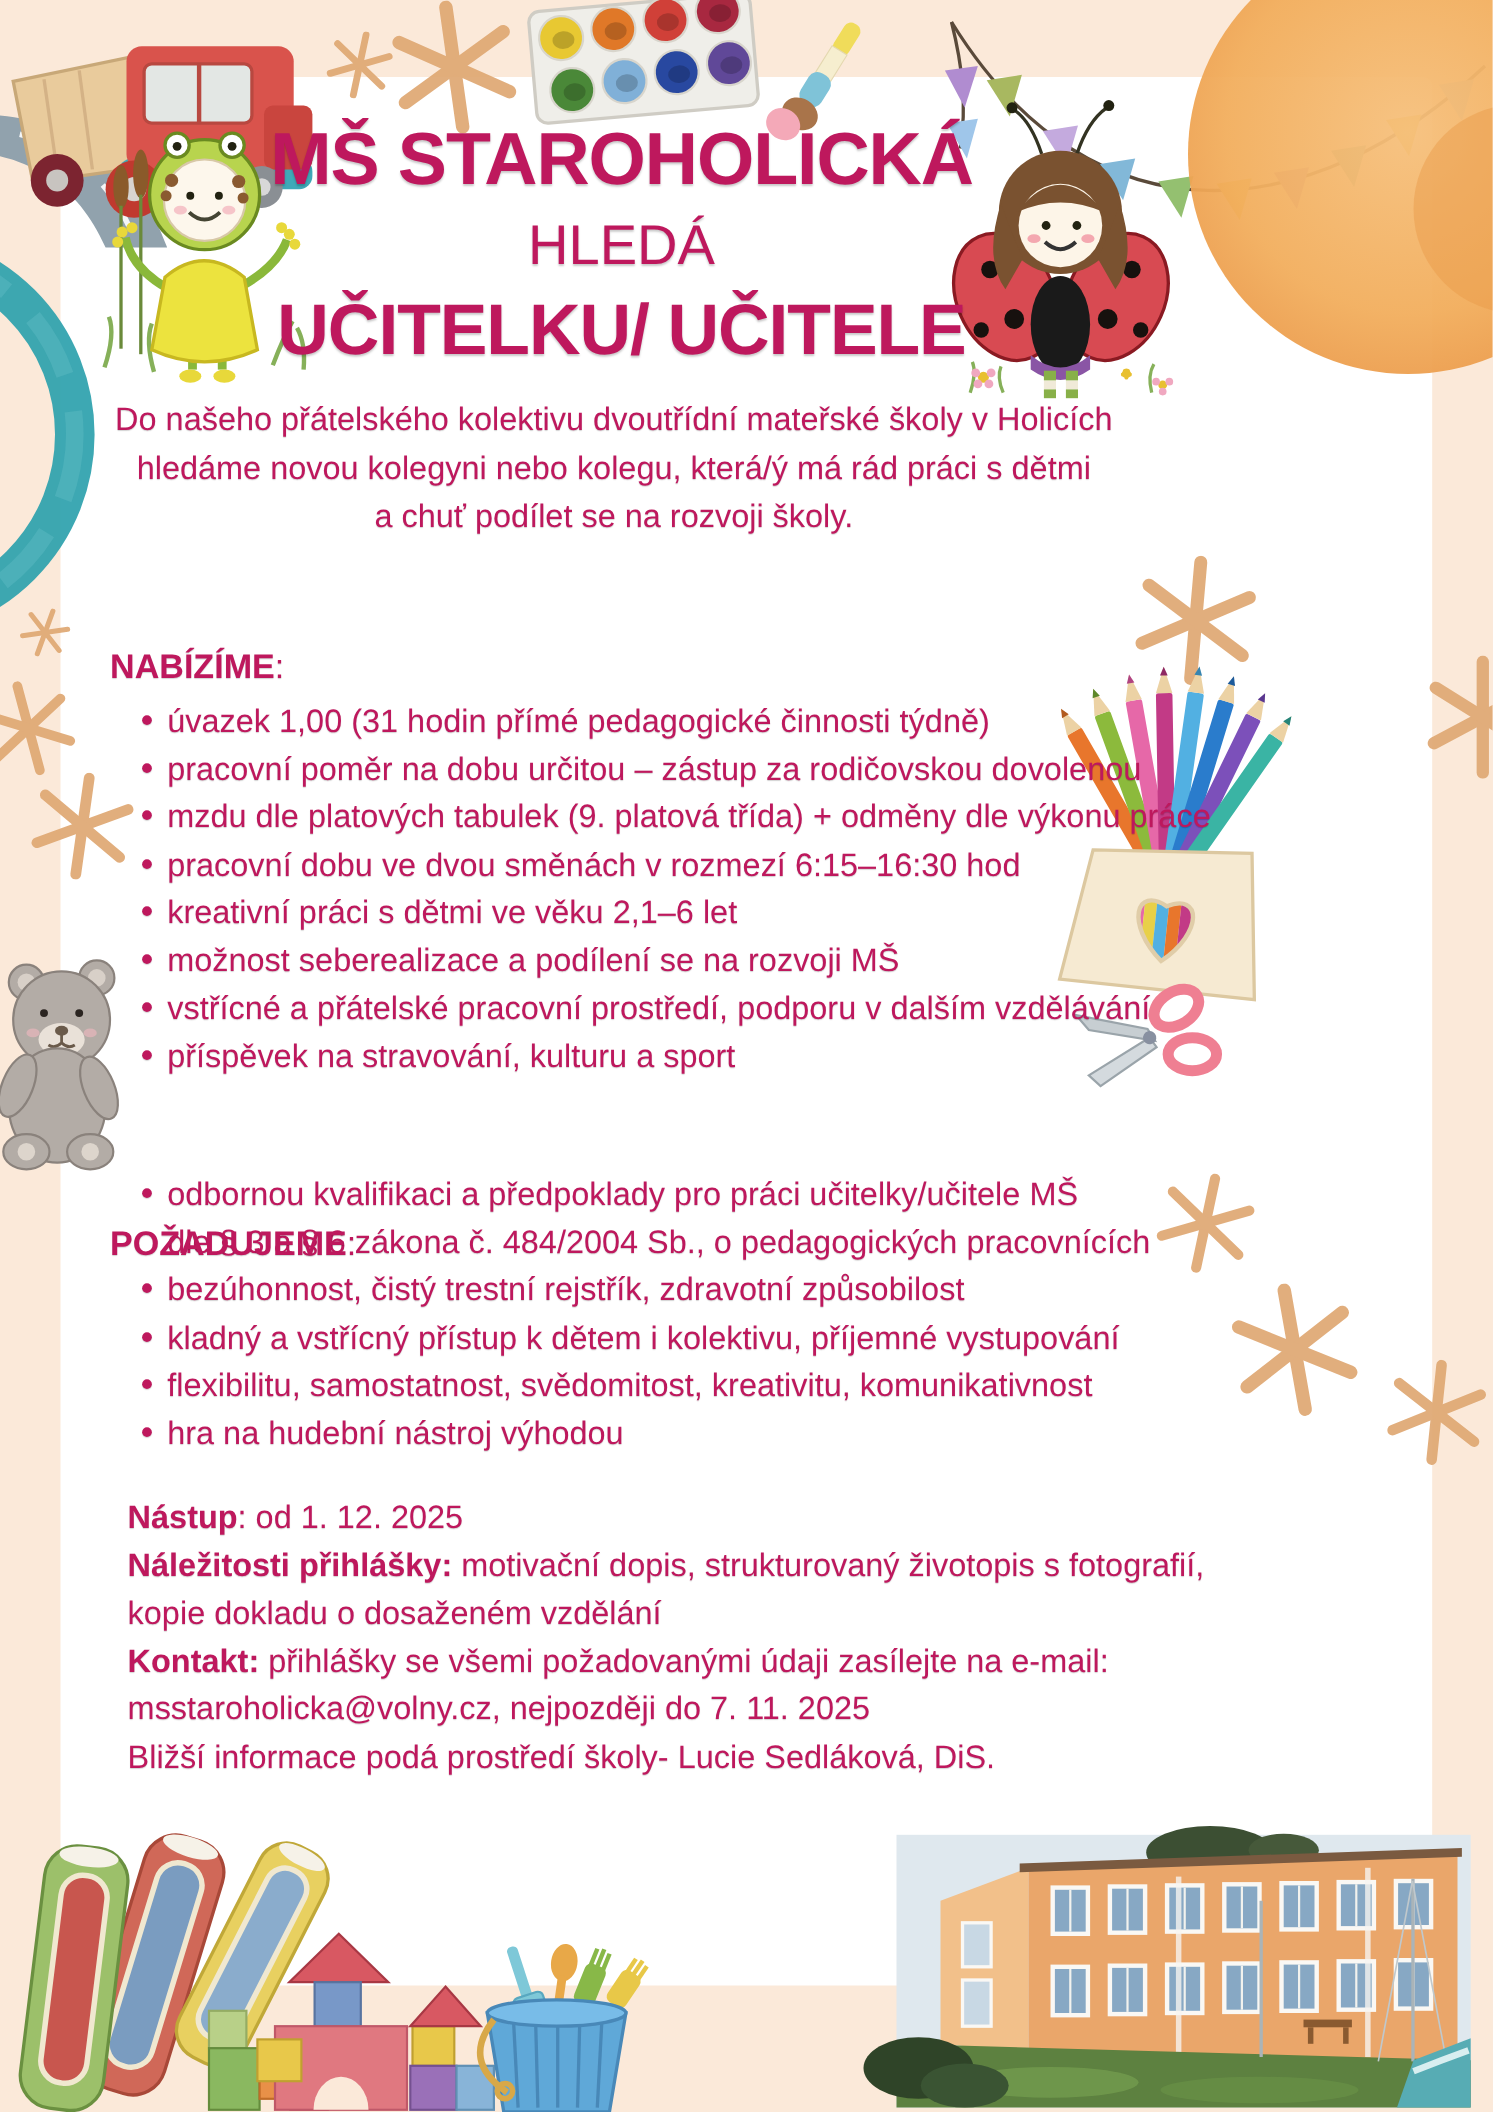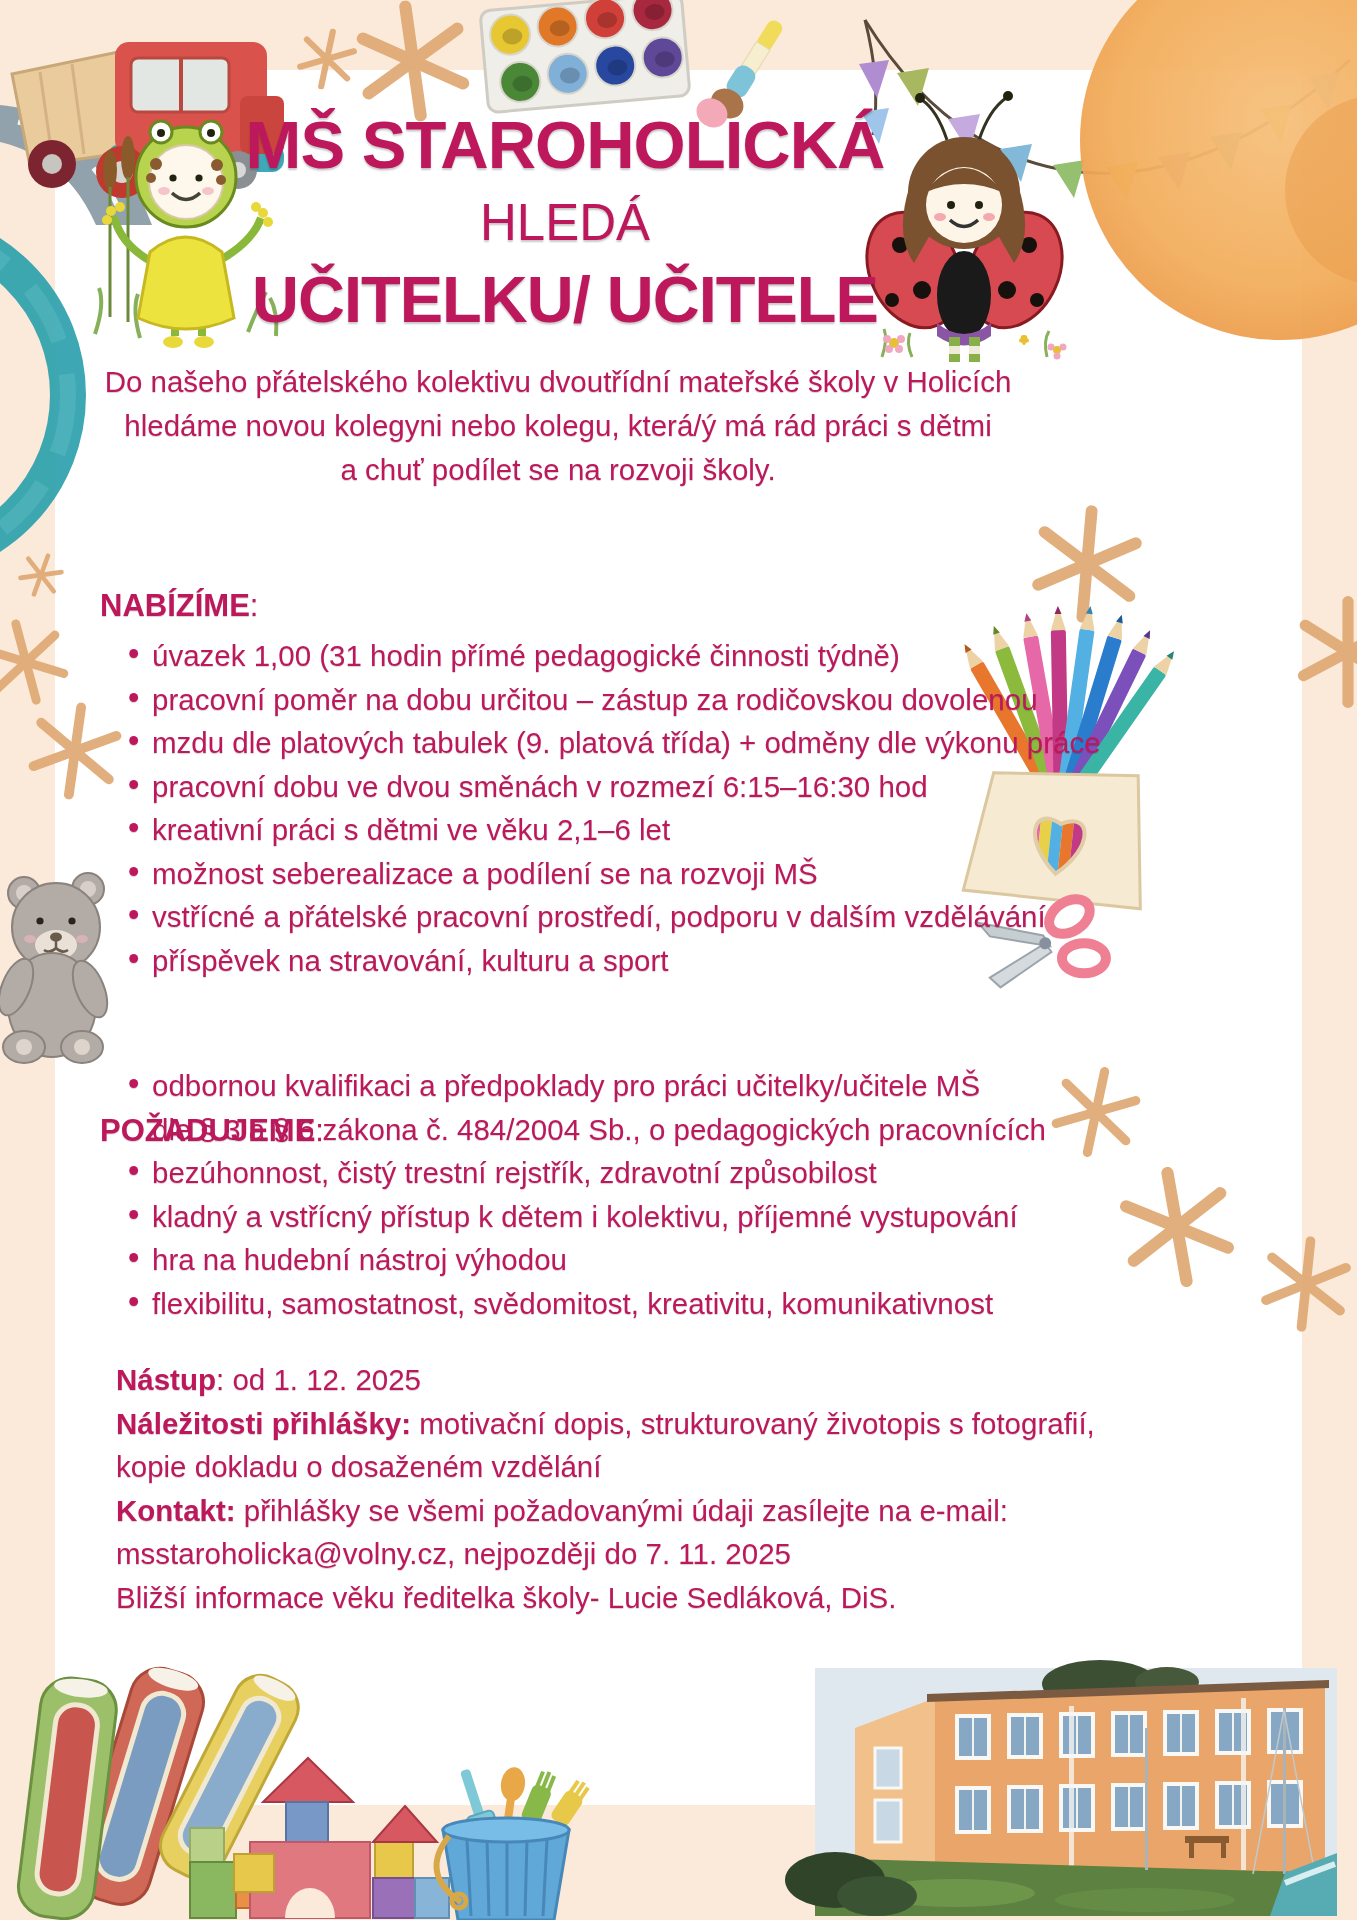--- a/index.html
+++ b/index.html
@@ -553,27 +553,27 @@
     </ul>
 
   <div class="txt sec-head req-head">
     <span>POŽADUJEME</span><span class="colon">:</span>
   </div>
   <ul class="blist" id="require-list">
       <li>odbornou kvalifikaci a předpoklady pro práci učitelky/učitele MŠ
 dle § 3 a § 6 zákona č. 484/2004 Sb., o pedagogických pracovnících</li>
       <li>bezúhonnost, čistý trestní rejstřík, zdravotní způsobilost</li>
       <li>kladný a vstřícný přístup k dětem i kolektivu, příjemné vystupování</li>
+      <li>flexibilitu, samostatnost, svědomitost, kreativitu, komunikativnost</li>
       <li>hra na hudební nástroj výhodou</li>
-      <li>flexibilitu, samostatnost, svědomitost, kreativitu, komunikativnost</li>
     </ul>
 
   <div class="txt details" id="details-list">
       <div class="detail-line"><b>Nástup</b><span>: od 1. 12. 2025</span></div>
       <div class="detail-line"><b>Náležitosti přihlášky:</b><span> motivační dopis, strukturovaný životopis s fotografií,
 kopie dokladu o dosaženém vzdělání</span></div>
       <div class="detail-line"><b>Kontakt:</b><span> přihlášky se všemi požadovanými údaji zasílejte na e-mail:
 msstaroholicka@volny.cz, nejpozději do 7. 11. 2025</span></div>
-      <div class="detail-line"><span>Bližší informace věku ředitelka školy- Lucie Sedláková, DiS.</span></div>
+      <div class="detail-line"><span>Bližší informace podá prostředí školy- Lucie Sedláková, DiS.</span></div>
     </div>
 
 
 </div>
 
 </body></html>

